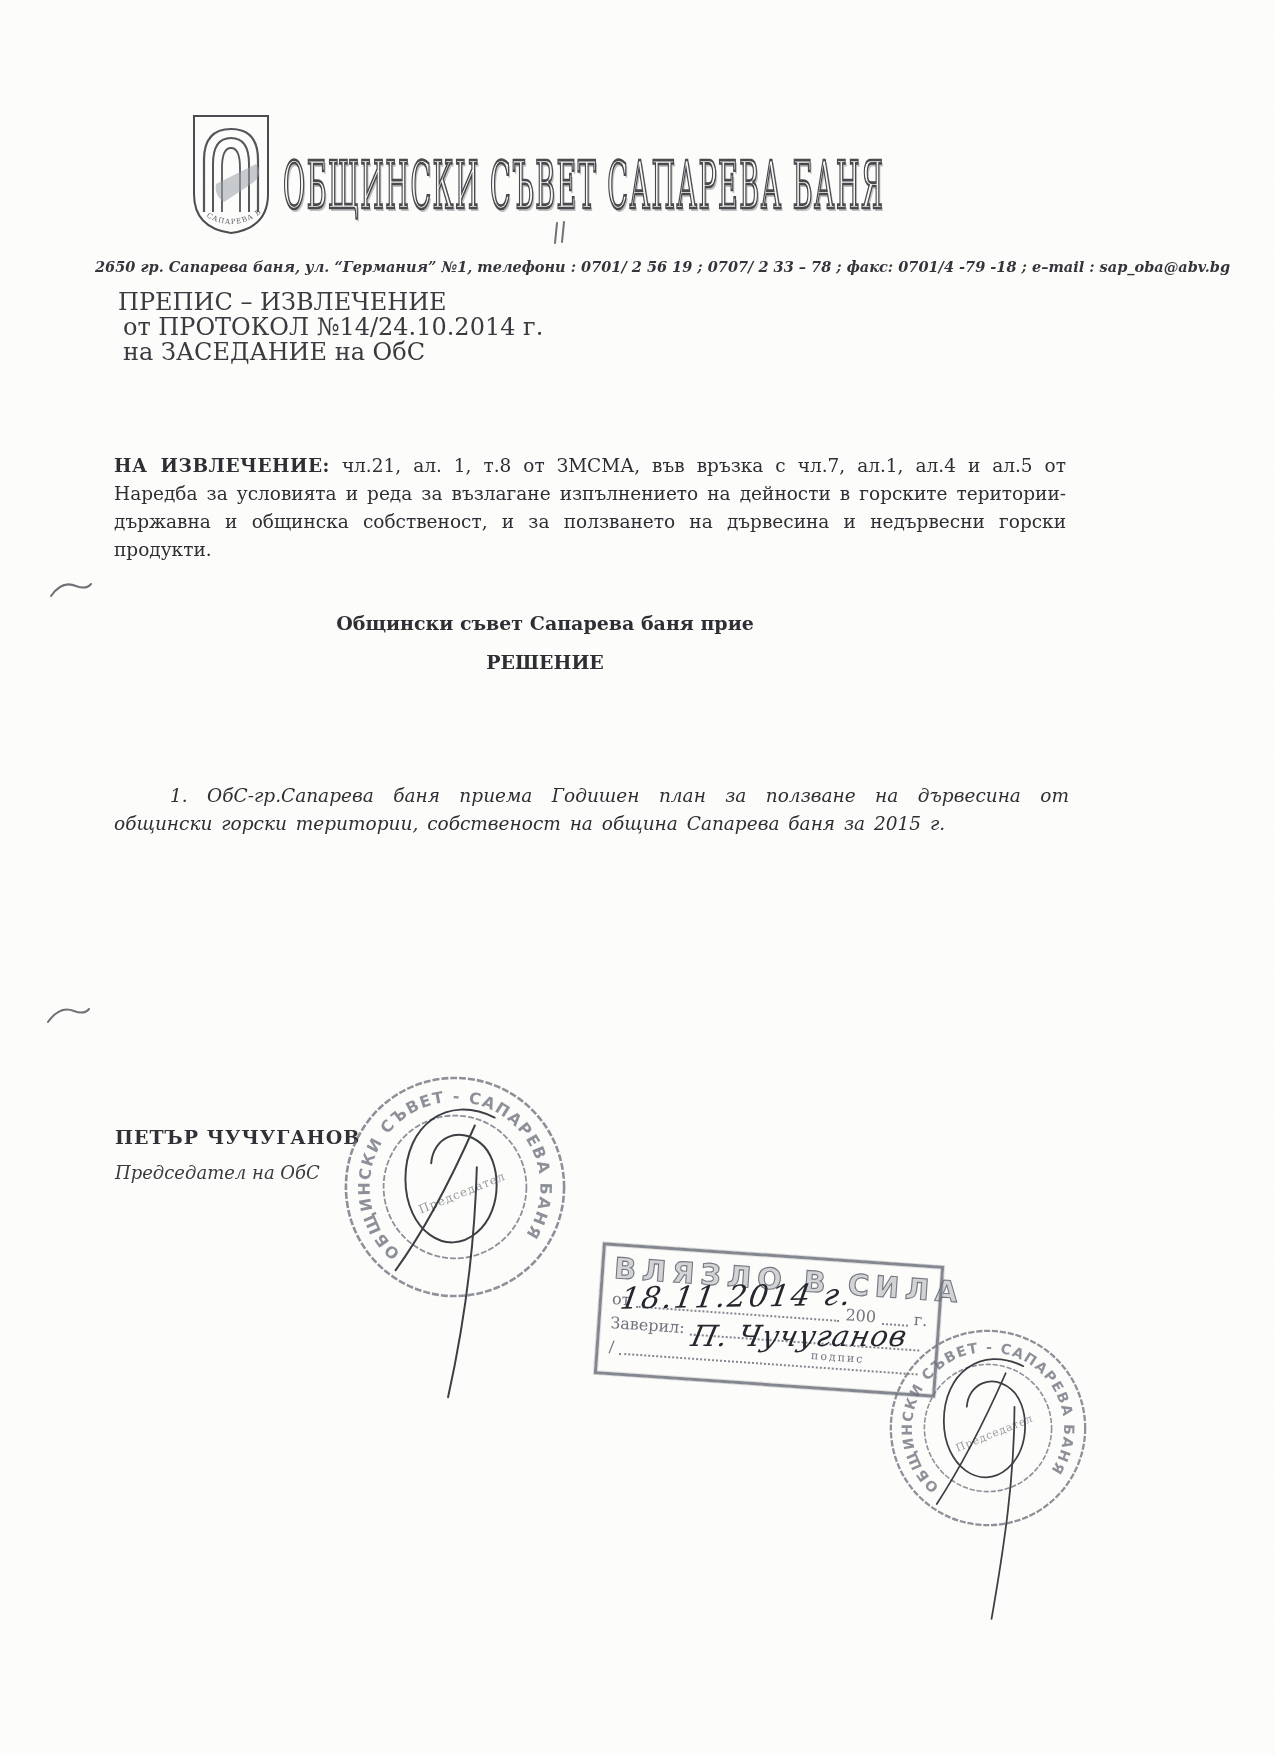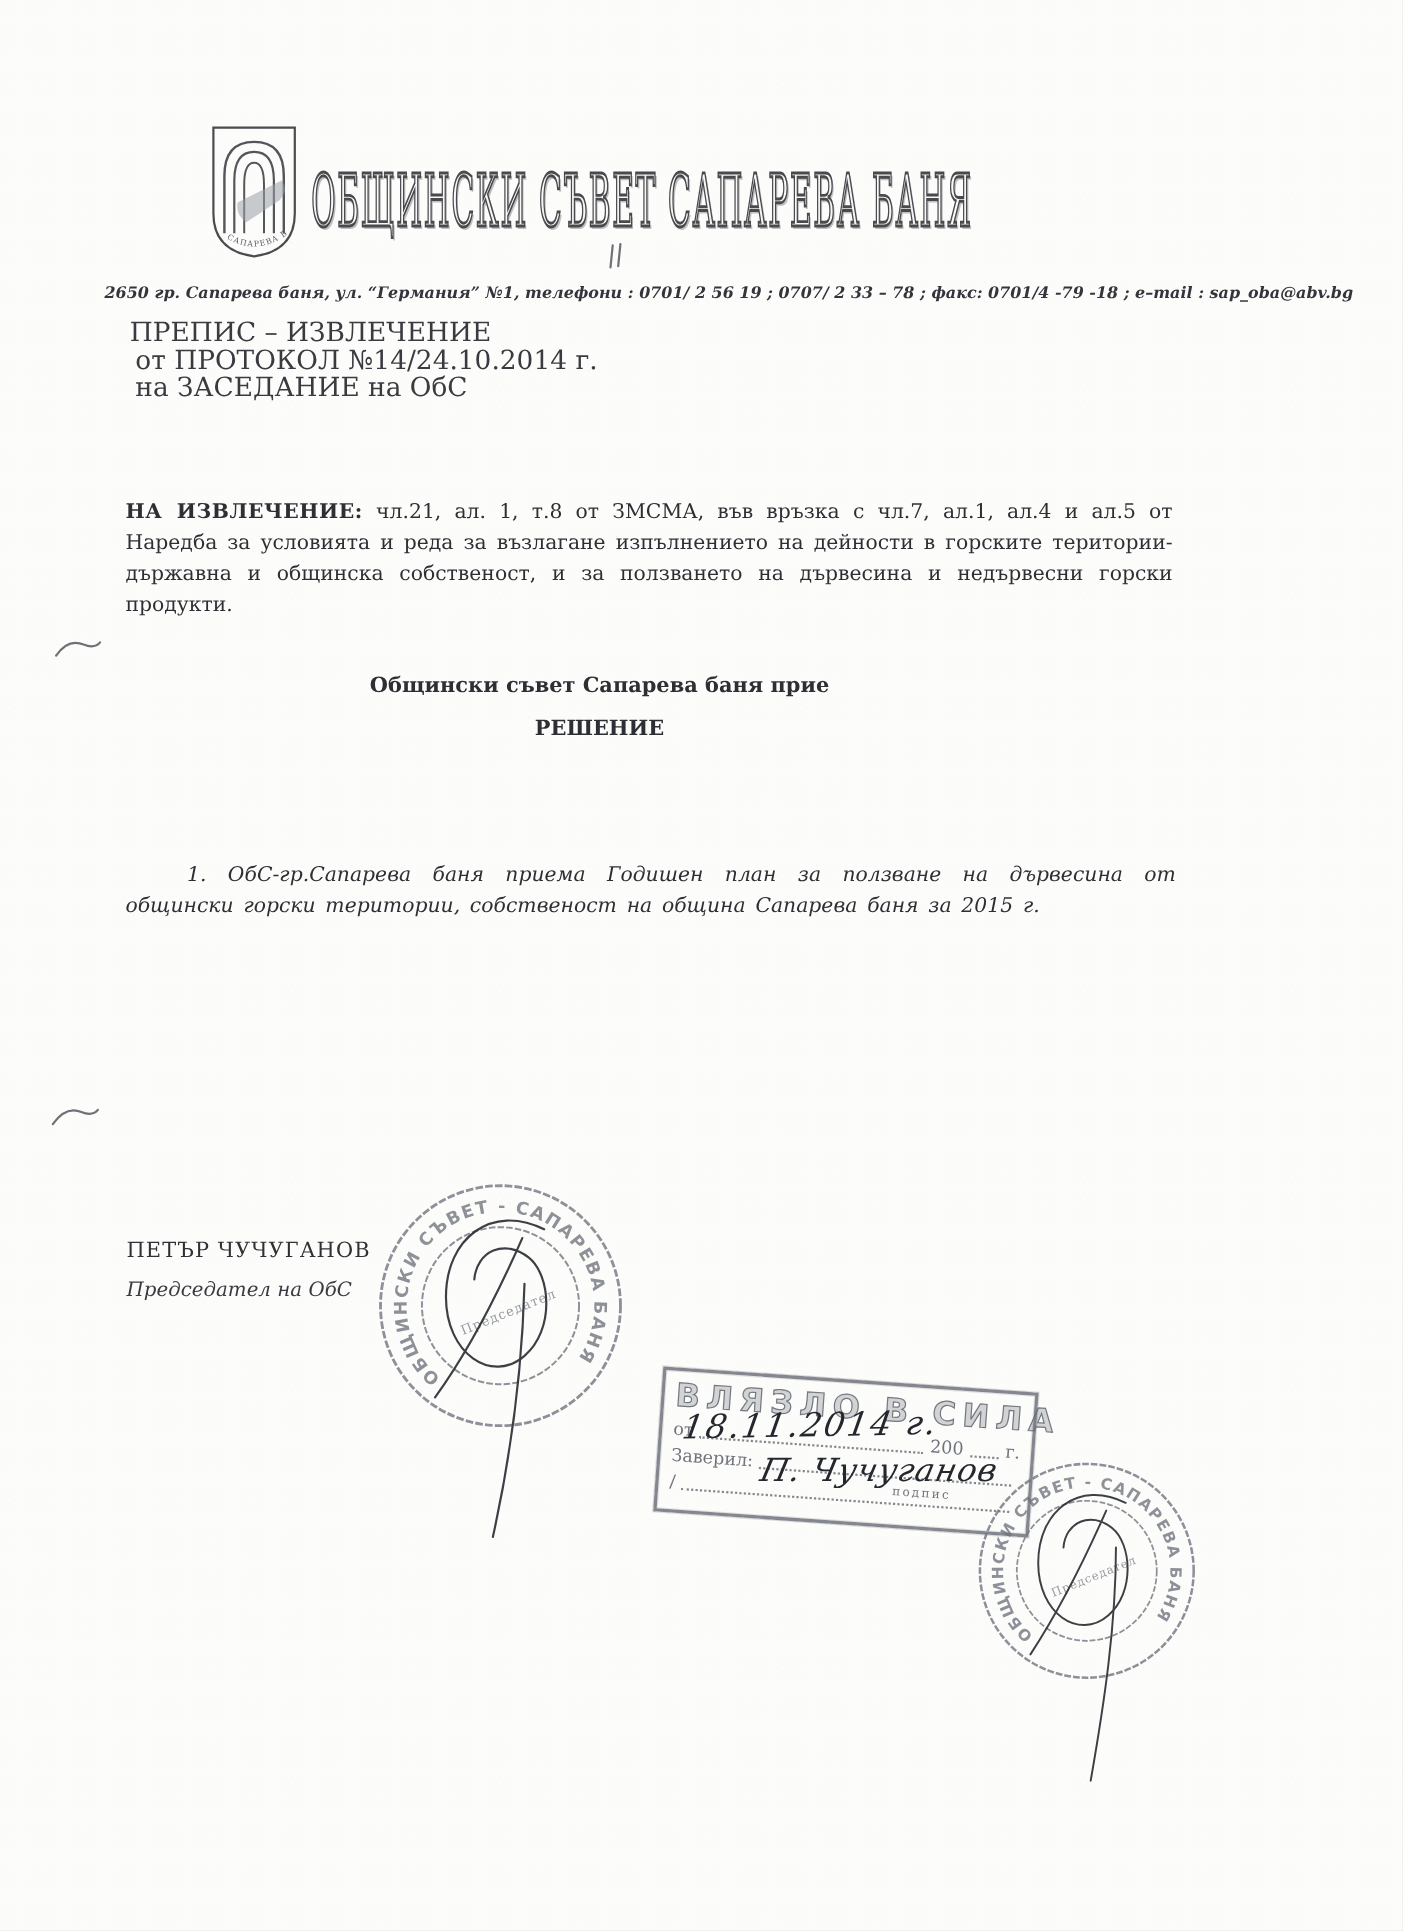--- a/index.html
+++ b/index.html
@@ -36,21 +36,21 @@
     font-size:18.5px; line-height:28px; text-align:justify; word-spacing:3px;
   }
   .grounds b{margin-right:12px; letter-spacing:0.5px;}
   
   .cline{left:115px; width:860px; text-align:center; font-weight:bold; font-size:19px;}
   .c1{top:596px;margin-top:16px;} .c2{top:651px;} .c3{top:707px;}
   
   .items{left:114px; top:782px; width:955px; font-size:18.5px; line-height:28px;}
   .items p{margin:0; text-align:justify; text-indent:56px; word-spacing:3px;font-style:italic;}
   
-  .sig-name{left:115px; top:1126px; font-size:19px; font-weight:normal; letter-spacing:1px; color:#303136;}
+  .sig-name{left:115px; top:1126px; font-size:19px; font-weight:bold; letter-spacing:1px; color:#303136;}
   .sig-title{left:115px; top:1162px; font-size:18px; font-style:italic; color:#3a3b40;}
   
   .stamp-svg{pointer-events:none;}
   .stamp1{left:336px; top:1068px; width:238px;}
   .stamp2{left:882px; top:1322px; width:212px;}
   .stamp-rect{
     left:598px; top:1254px; width:342px; height:132px;
     border:3px solid rgba(110,114,124,0.85);
     box-shadow:0 0 0 1px rgba(110,114,124,0.22), inset 0 0 0 1px rgba(110,114,124,0.18);
     transform:rotate(4deg);

